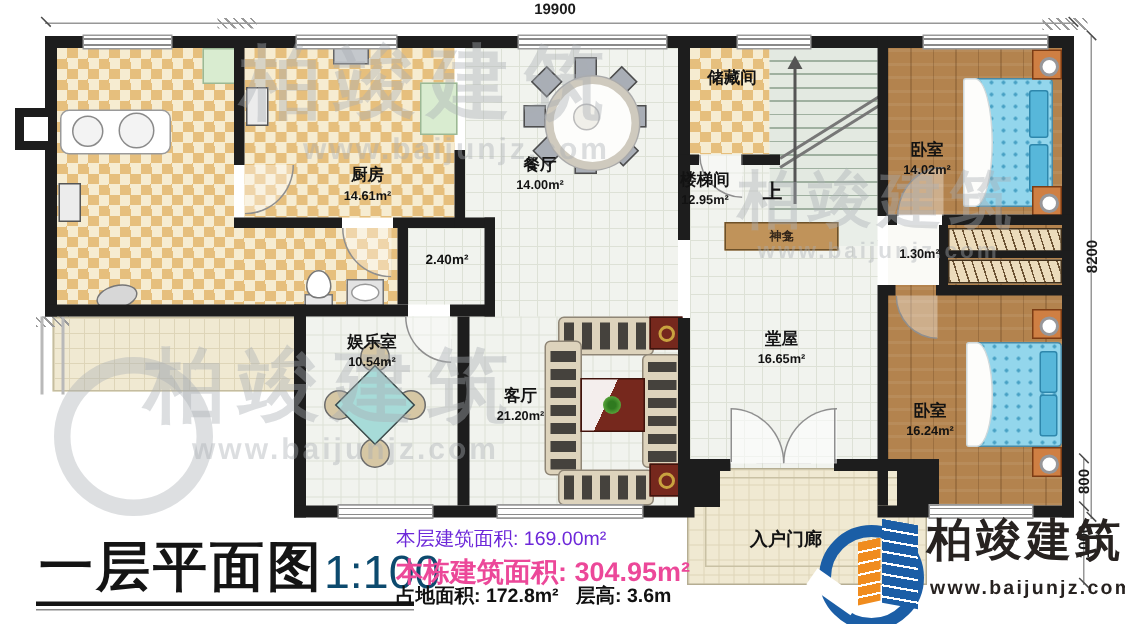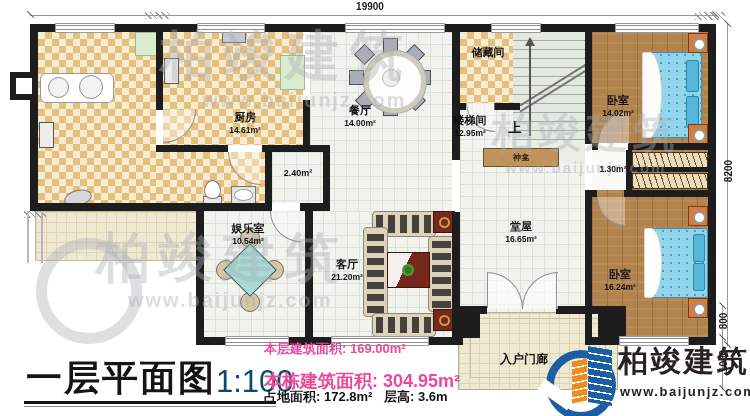--- a/index.html
+++ b/index.html
@@ -274,21 +274,21 @@
   <div class="tick" style="left:718px;top:305px"></div>
   <div class="tick" style="left:718px;top:337px"></div>
   <div class="tick" style="left:718px;top:388px"></div>
   <div class="dim" style="left:697px;top:316px;width:54px;transform:rotate(-90deg)">800</div>
   <div class="dim" style="left:695px;top:356px;width:58px;transform:rotate(-90deg)">1000</div>
 
   <div class="abs" style="left:26px;top:358px;font-size:36px;font-weight:600;letter-spacing:2px;color:#141414;line-height:1.1">一层平面图</div>
   <div class="abs" style="left:216px;top:365px;font-size:31px;font-weight:400;color:#0c4a6e;line-height:1.1">1:100</div>
   <div class="abs" style="left:24px;top:401px;width:252px;height:3px;background:#141414"></div>
   <div class="abs" style="left:24px;top:406px;width:252px;height:1px;background:#8a8a8a"></div>
-  <div class="abs" style="left:264px;top:340px;font-size:13px;font-weight:bold;color:#ec4899">
+  <div class="abs" style="left:264px;top:350px;font-size:13px;font-weight:normal;color:#6d28d9">
     <span>本层建筑面积: </span><span>169.00m²</span>
   </div>
   <div class="abs" style="left:264px;top:369px;font-size:18px;font-weight:bold;color:#ec4899">
     <span>本栋建筑面积: </span><span>304.95m²</span>
   </div>
   <div class="abs" style="left:264px;top:388px;font-size:13px;font-weight:bold;color:#111">
     <span>占地面积: </span><span>172.8m²</span>
   </div>
   <div class="abs" style="left:384px;top:388px;font-size:13px;font-weight:bold;color:#111">
     <span>层高: </span><span>3.6m</span>

